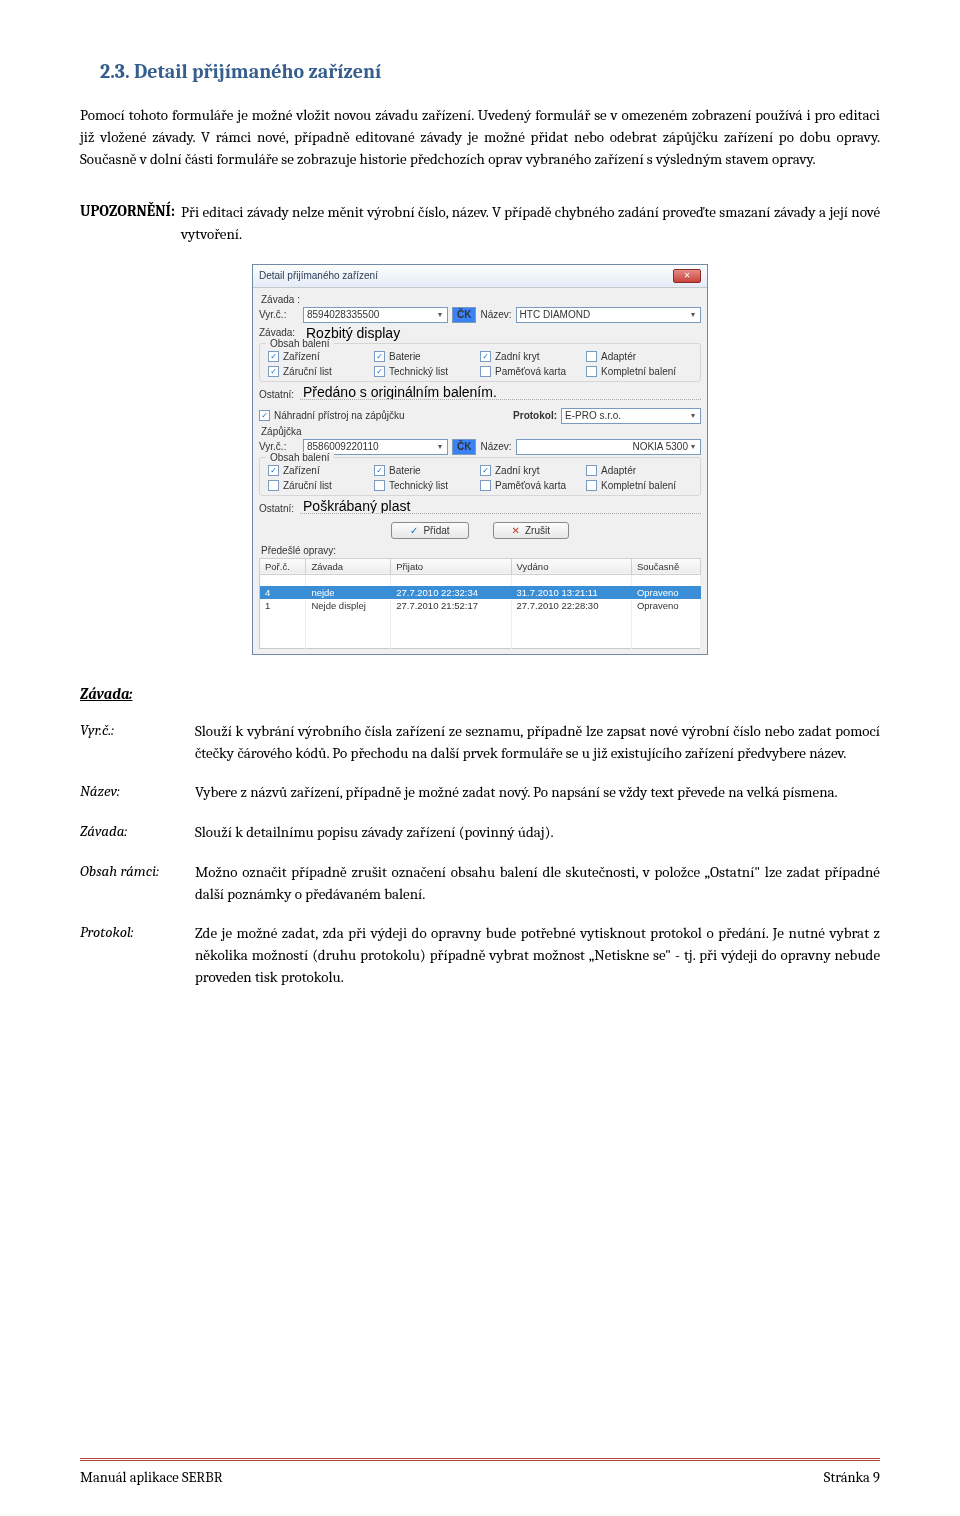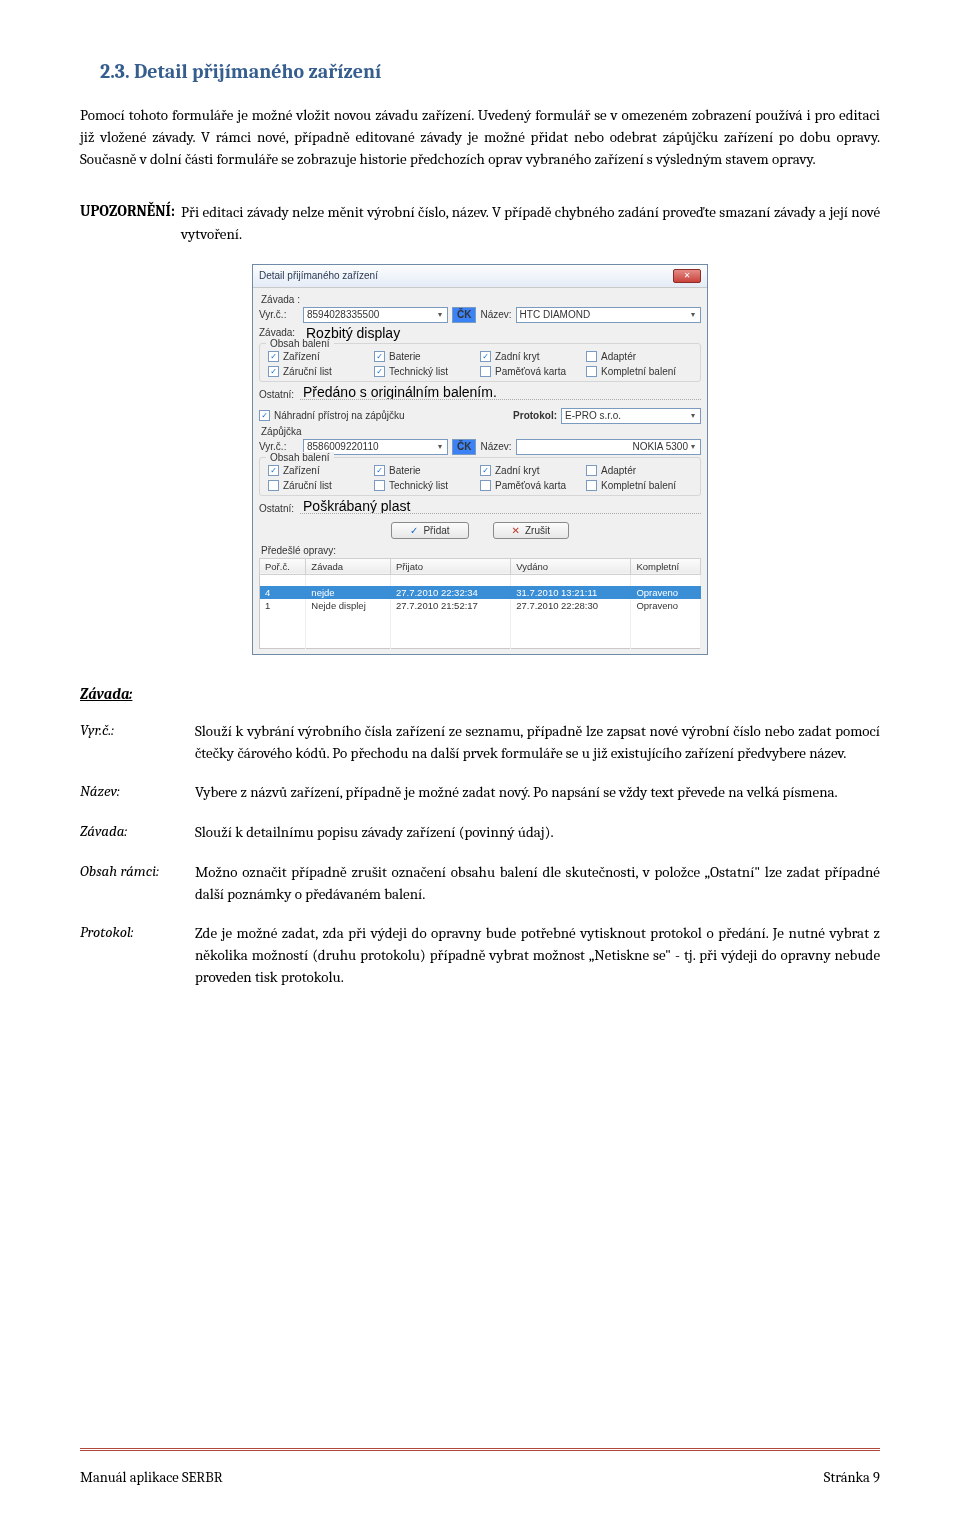--- a/index.html
+++ b/index.html
@@ -185,21 +185,21 @@
     font-weight: bold;
     text-decoration: underline;
     margin-bottom: 18px;
   }
   .footer {
     position: absolute;
     bottom: 30px;
     left: 80px;
     right: 80px;
     border-top: 3px double #b04a3c;
-    padding-top: 18px;
+    padding-top: 8px;
     display: flex;
     justify-content: space-between;
     font-size: 14.5px;
   }
 </style>
 </head>
 <body>
 
 <h2>2.3. Detail přijímaného zařízení</h2>
 
@@ -363,21 +363,21 @@
 
     <div class="dlg-section-label">Předešlé opravy:</div>
     <div class="tbl-wrap">
       <table class="tbl">
         <thead>
               <tr id="tbl-head">
                 <th>Poř.č.</th>
                 <th>Závada</th>
                 <th>Přijato</th>
                 <th>Vydáno</th>
-                <th>Kompletní</th>
+                <th>Současně</th>
               </tr>
             </thead>
         <tbody id="tbl-body">
               <tr class="empty">
                 <td></td>
                 <td></td>
                 <td></td>
                 <td></td>
                 <td></td>
               </tr>

